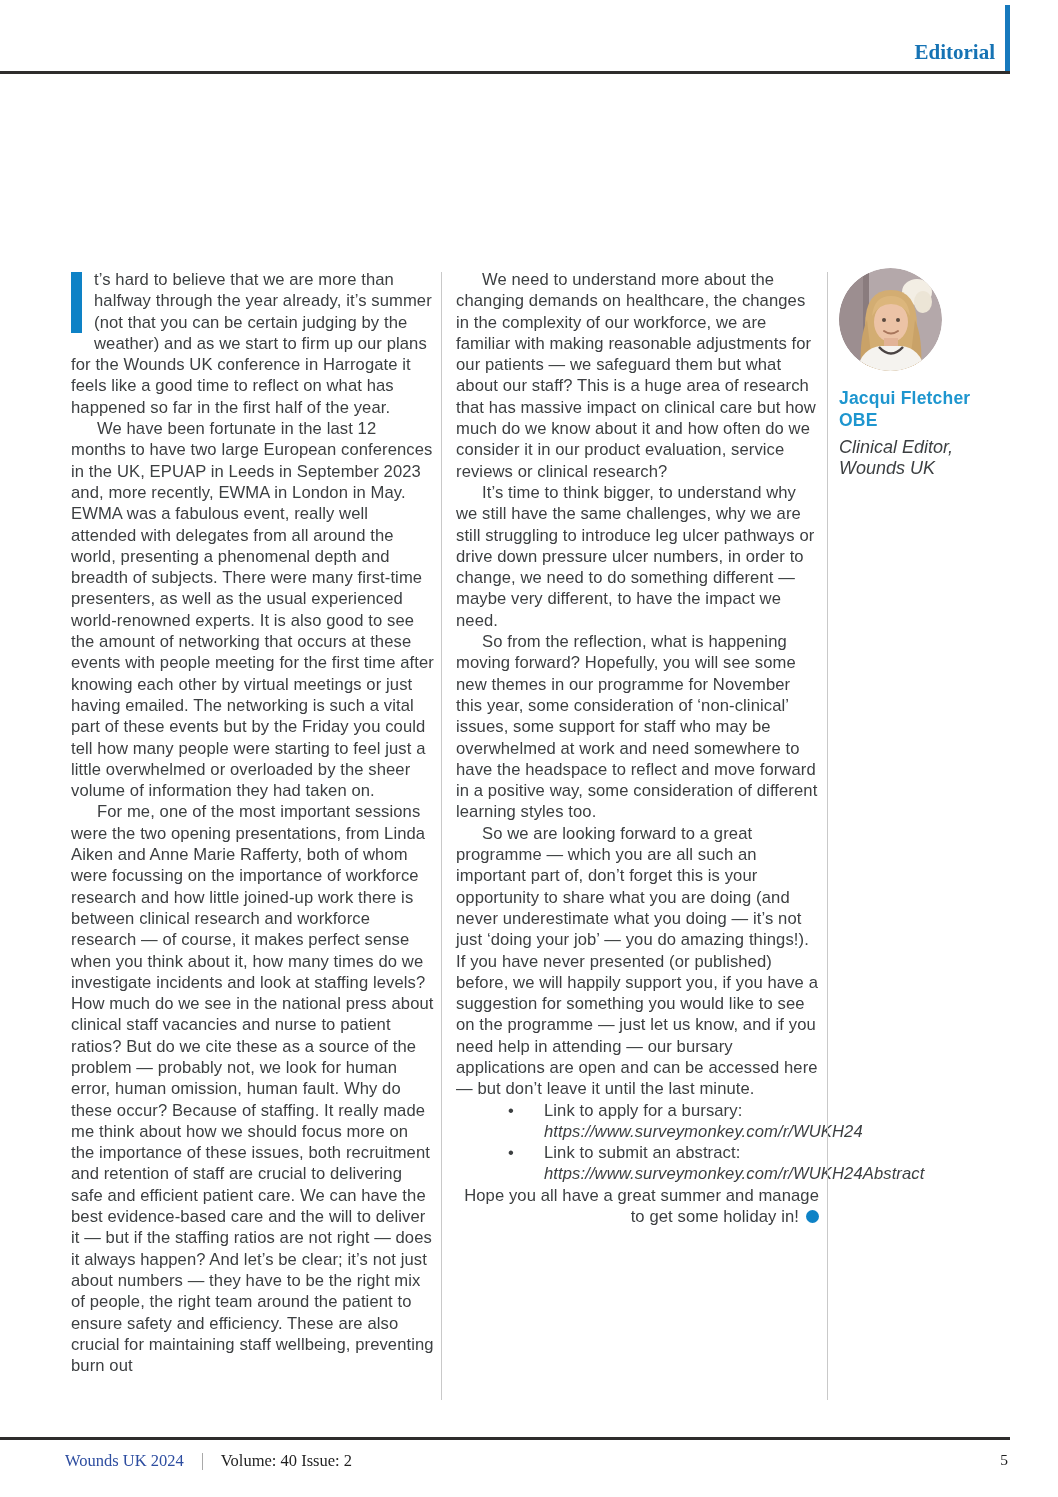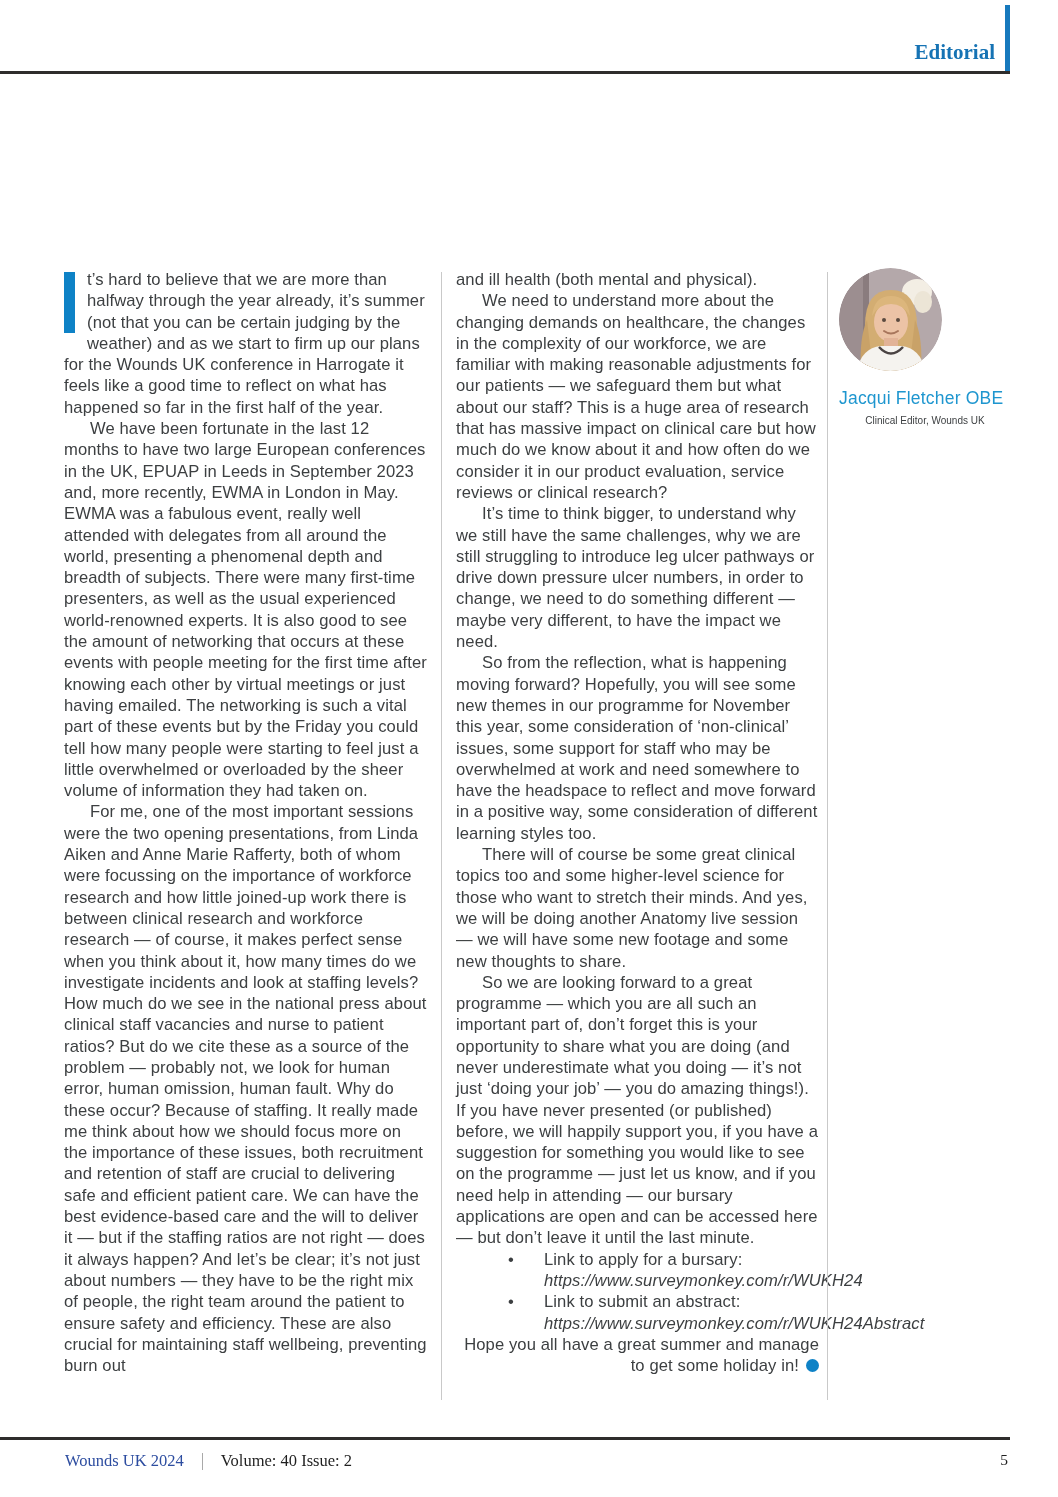--- a/index.html
+++ b/index.html
@@ -31,21 +31,21 @@
     font-family:"Liberation Serif","DejaVu Serif",serif;
     font-weight:700;font-size:58px;line-height:1.05;
     letter-spacing:-1px;color:#221e1f;
   }
   
   .col{
     position:absolute;top:269px;width:363px;
     font-size:16.6px;line-height:21.3px;color:#3c3f41;
     letter-spacing:0.1px;
   }
-  .col1{left:64px;}
+  .col1{left:71px;}
   .col2{left:456px;}
   .col-divider{
     position:absolute;top:272px;width:1px;height:1128px;background:#c9c9c9;
   }
   .divider-1{left:441px;}
   .divider-2{left:827px;}
   .col p{margin:0;}
   .col p.ind{text-indent:26px;}
   .dropcap-bar{
     float:left;width:11px;height:61px;margin:3px 12px 2px 0;
@@ -61,25 +61,25 @@
   .end-dot{
     display:inline-block;width:13px;height:13px;border-radius:50%;
     background:#0e82c6;margin-left:7px;vertical-align:-1px;
   }
   
   .sidebar{position:absolute;left:839px;top:268px;width:172px;}
   .author-photo{
     width:103px;height:103px;border-radius:50%;overflow:hidden;display:block;
   }
   .author-name{
-    margin-top:17px;font-weight:400;font-size:17.5px;line-height:1.25;
+    margin-top:17px;font-weight:700;font-size:17.5px;line-height:1.25;
     color:#1e96cf;letter-spacing:0.2px;
   }
   .author-role{
-    margin-top:5px;font-size:10px;color:#3c3f41;text-align:center;
+    margin-top:5px;font-style:italic;font-size:18px;color:#3c3f41;
   }
   
   .footer-rule{
     position:absolute;left:0;top:1437px;width:1010px;height:3px;background:#2e2d2c;
   }
   .footer-left{
     position:absolute;left:65px;top:1451px;display:flex;align-items:center;gap:18px;
     font-family:"Liberation Serif","DejaVu Serif",serif;font-size:16.5px;
   }
   .footer-journal{color:#2d4da0;}
@@ -103,25 +103,23 @@
 
   <div class="col col1">
     <p><span class="dropcap-bar">I</span><span>t’s hard to believe that we are more than halfway through the year already, it’s summer (not that you can be certain judging by the weather) and as we start to firm up our plans for the Wounds UK conference in Harrogate it feels like a good time to reflect on what has happened so far in the first half of the year.</span></p>
     <p class="ind">We have been fortunate in the last 12 months to have two large European conferences in the UK, EPUAP in Leeds in September 2023 and, more recently, EWMA in London in May. EWMA was a fabulous event, really well attended with delegates from all around the world, presenting a phenomenal depth and breadth of subjects. There were many first-time presenters, as well as the usual experienced world-renowned experts. It is also good to see the amount of networking that occurs at these events with people meeting for the first time after knowing each other by virtual meetings or just having emailed. The networking is such a vital part of these events but by the Friday you could tell how many people were starting to feel just a little overwhelmed or overloaded by the sheer volume of information they had taken on.</p>
     <p class="ind">For me, one of the most important sessions were the two opening presentations, from Linda Aiken and Anne Marie Rafferty, both of whom were focussing on the importance of workforce research and how little joined-up work there is between clinical research and workforce research — of course, it makes perfect sense when you think about it, how many times do we investigate incidents and look at staffing levels? How much do we see in the national press about clinical staff vacancies and nurse to patient ratios? But do we cite these as a source of the problem — probably not, we look for human error, human omission, human fault. Why do these occur? Because of staffing. It really made me think about how we should focus more on the importance of these issues, both recruitment and retention of staff are crucial to delivering safe and efficient patient care. We can have the best evidence-based care and the will to deliver it — but if the staffing ratios are not right — does it always happen? And let’s be clear; it’s not just about numbers — they have to be the right mix of people, the right team around the patient to ensure safety and efficiency. These are also crucial for maintaining staff wellbeing, preventing burn out</p>
   </div>
 
   <div class="col-divider divider-1"></div>
 
   <div class="col col2">
-    <p>and ill health (both mental and physical).</p>
     <p class="ind">We need to understand more about the changing demands on healthcare, the changes in the complexity of our workforce, we are familiar with making reasonable adjustments for our patients — we safeguard them but what about our staff? This is a huge area of research that has massive impact on clinical care but how much do we know about it and how often do we consider it in our product evaluation, service reviews or clinical research?</p>
     <p class="ind">It’s time to think bigger, to understand why we still have the same challenges, why we are still struggling to introduce leg ulcer pathways or drive down pressure ulcer numbers, in order to change, we need to do something different — maybe very different, to have the impact we need.</p>
     <p class="ind">So from the reflection, what is happening moving forward? Hopefully, you will see some new themes in our programme for November this year, some consideration of ‘non-clinical’ issues, some support for staff who may be overwhelmed at work and need somewhere to have the headspace to reflect and move forward in a positive way, some consideration of different learning styles too.</p>
-    <p class="ind">There will of course be some great clinical topics too and some higher-level science for those who want to stretch their minds. And yes, we will be doing another Anatomy live session — we will have some new footage and some new thoughts to share.</p>
     <p class="ind">So we are looking forward to a great programme — which you are all such an important part of, don’t forget this is your opportunity to share what you are doing (and never underestimate what you doing — it’s not just ‘doing your job’ — you do amazing things!). If you have never presented (or published) before, we will happily support you, if you have a suggestion for something you would like to see on the programme — just let us know, and if you need help in attending — our bursary applications are open and can be accessed here — but don’t leave it until the last minute.</p>
     <ul class="bullet-list">
       <li class="bullet-item"><span>Link to apply for a bursary: </span><span class="url">https://www.surveymonkey.com/r/WUKH24</span></li>
       <li class="bullet-item"><span>Link to submit an abstract: </span><span class="url">https://www.surveymonkey.com/r/WUKH24Abstract</span></li>
     </ul>
     <p class="closing"><span>Hope you all have a great summer and manage to get some holiday in!</span><span class="end-dot"></span></p>
   </div>
 
   <div class="col-divider divider-2"></div>
 

